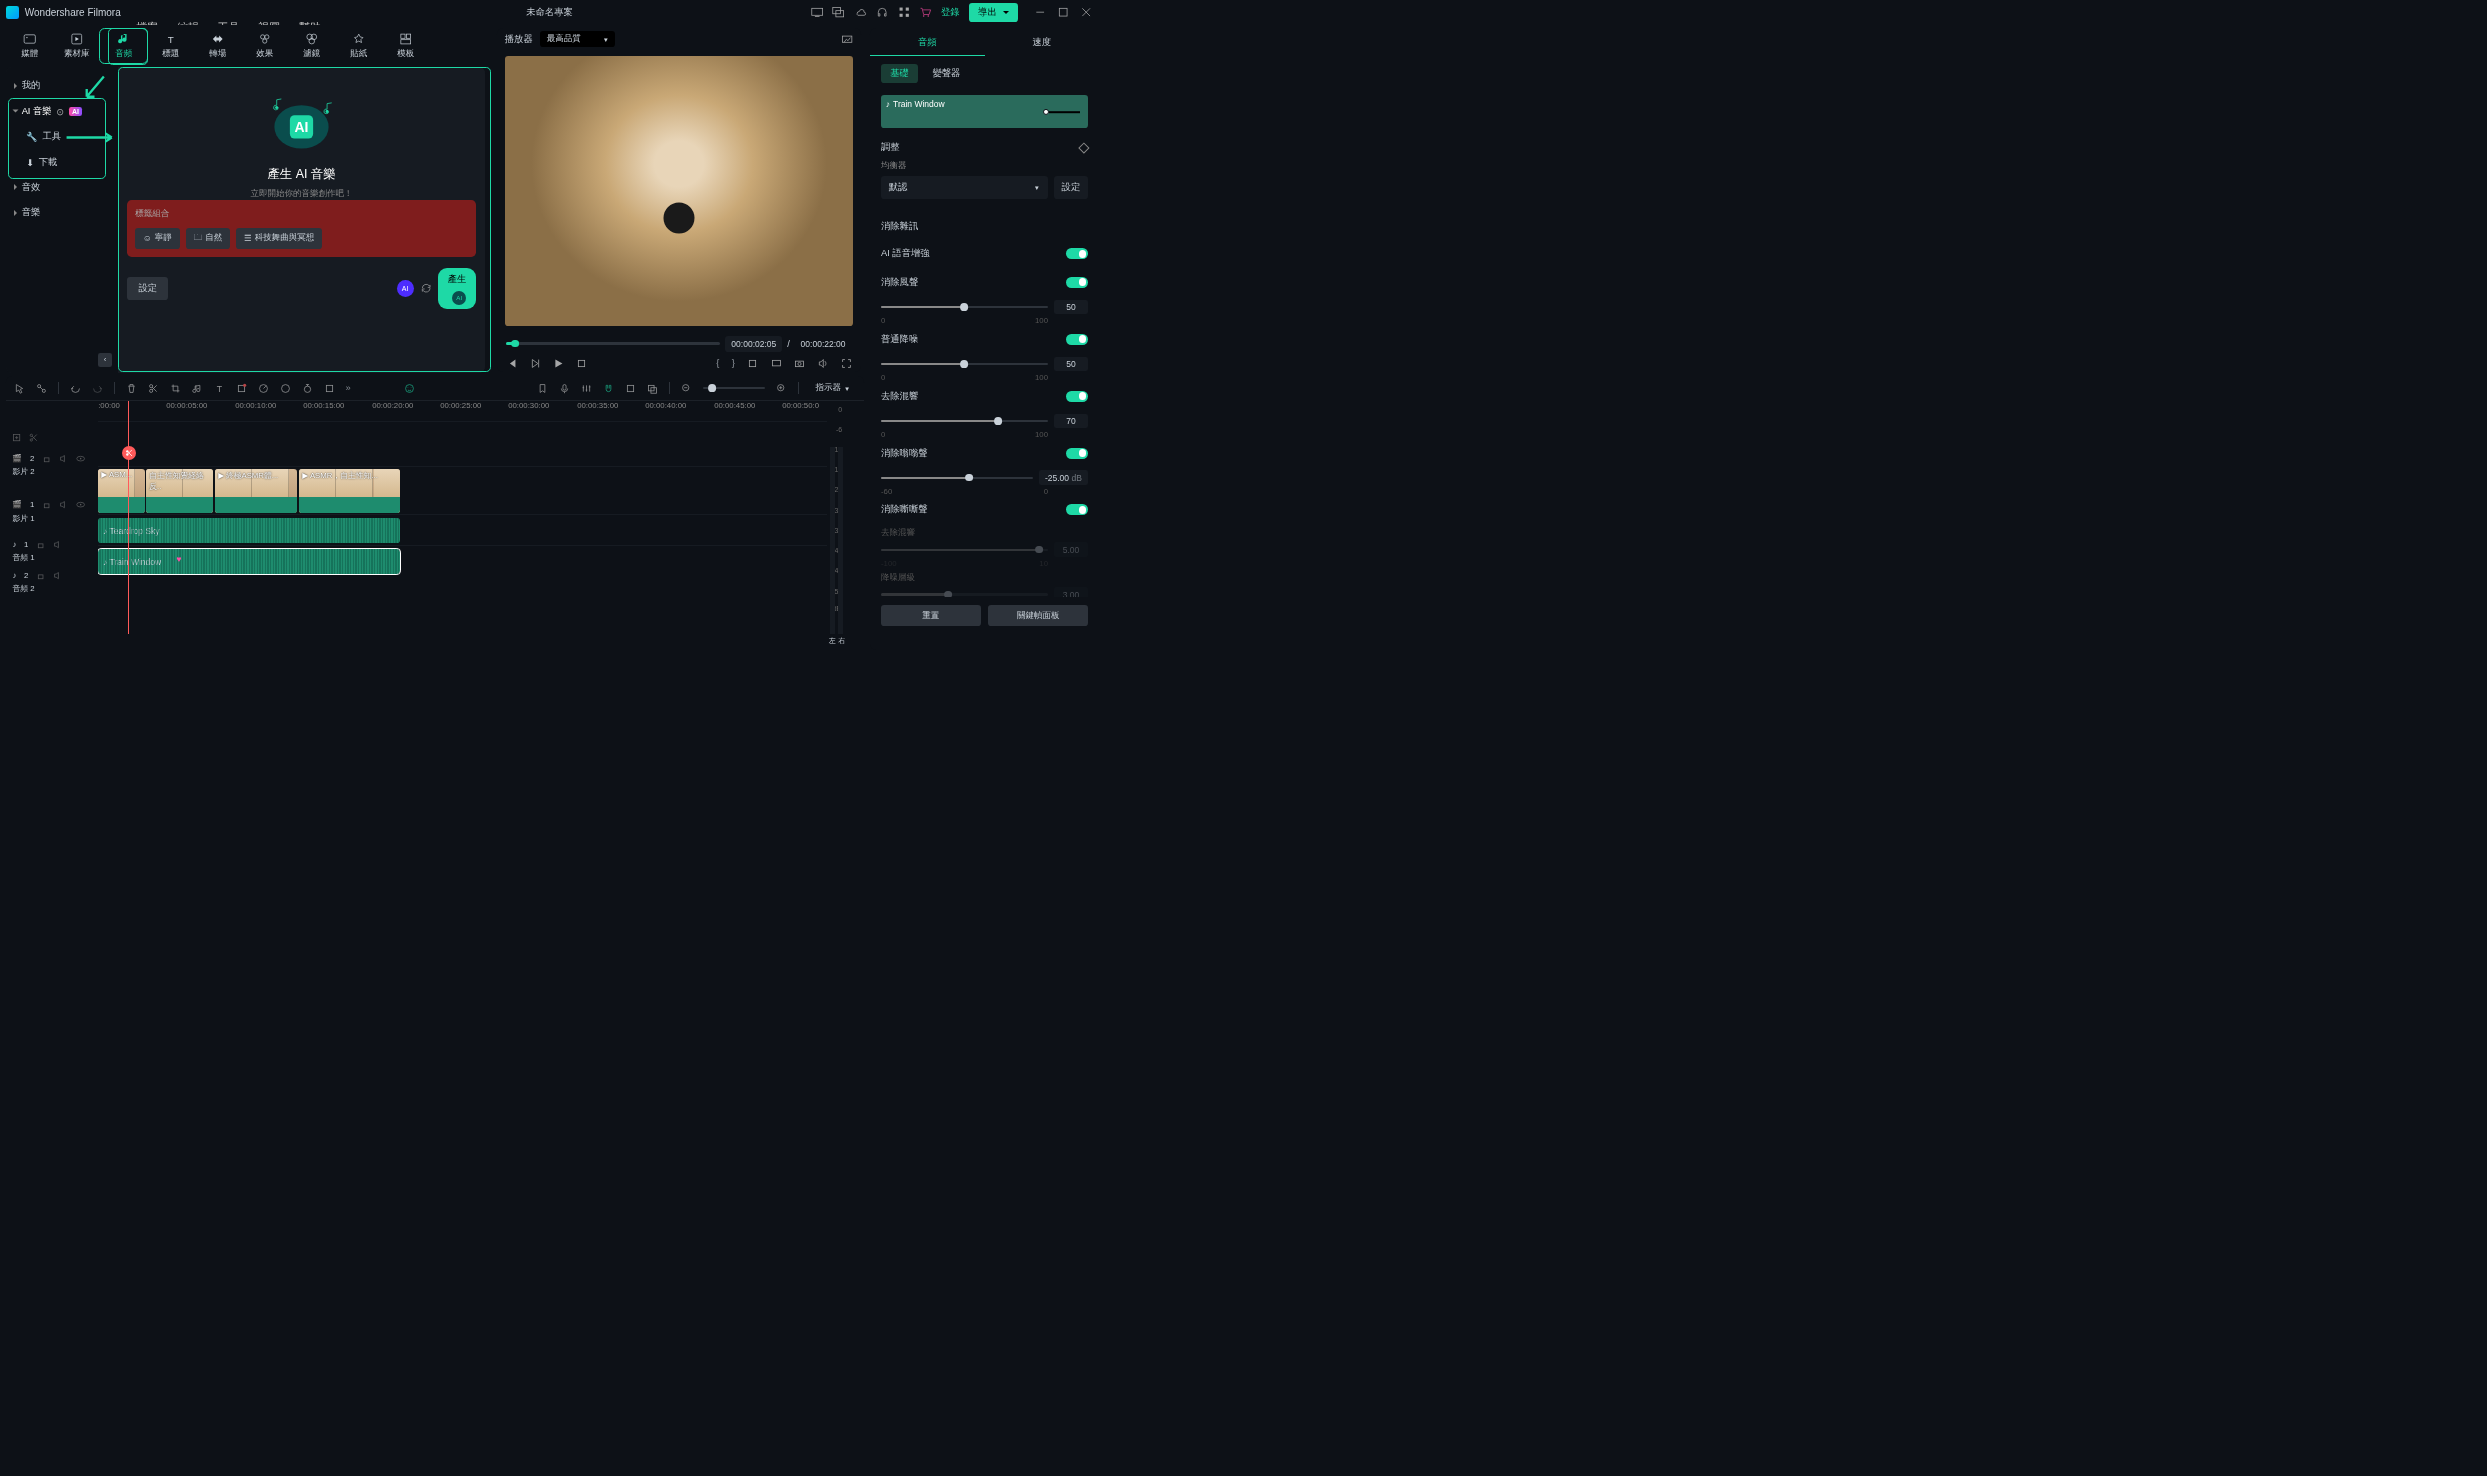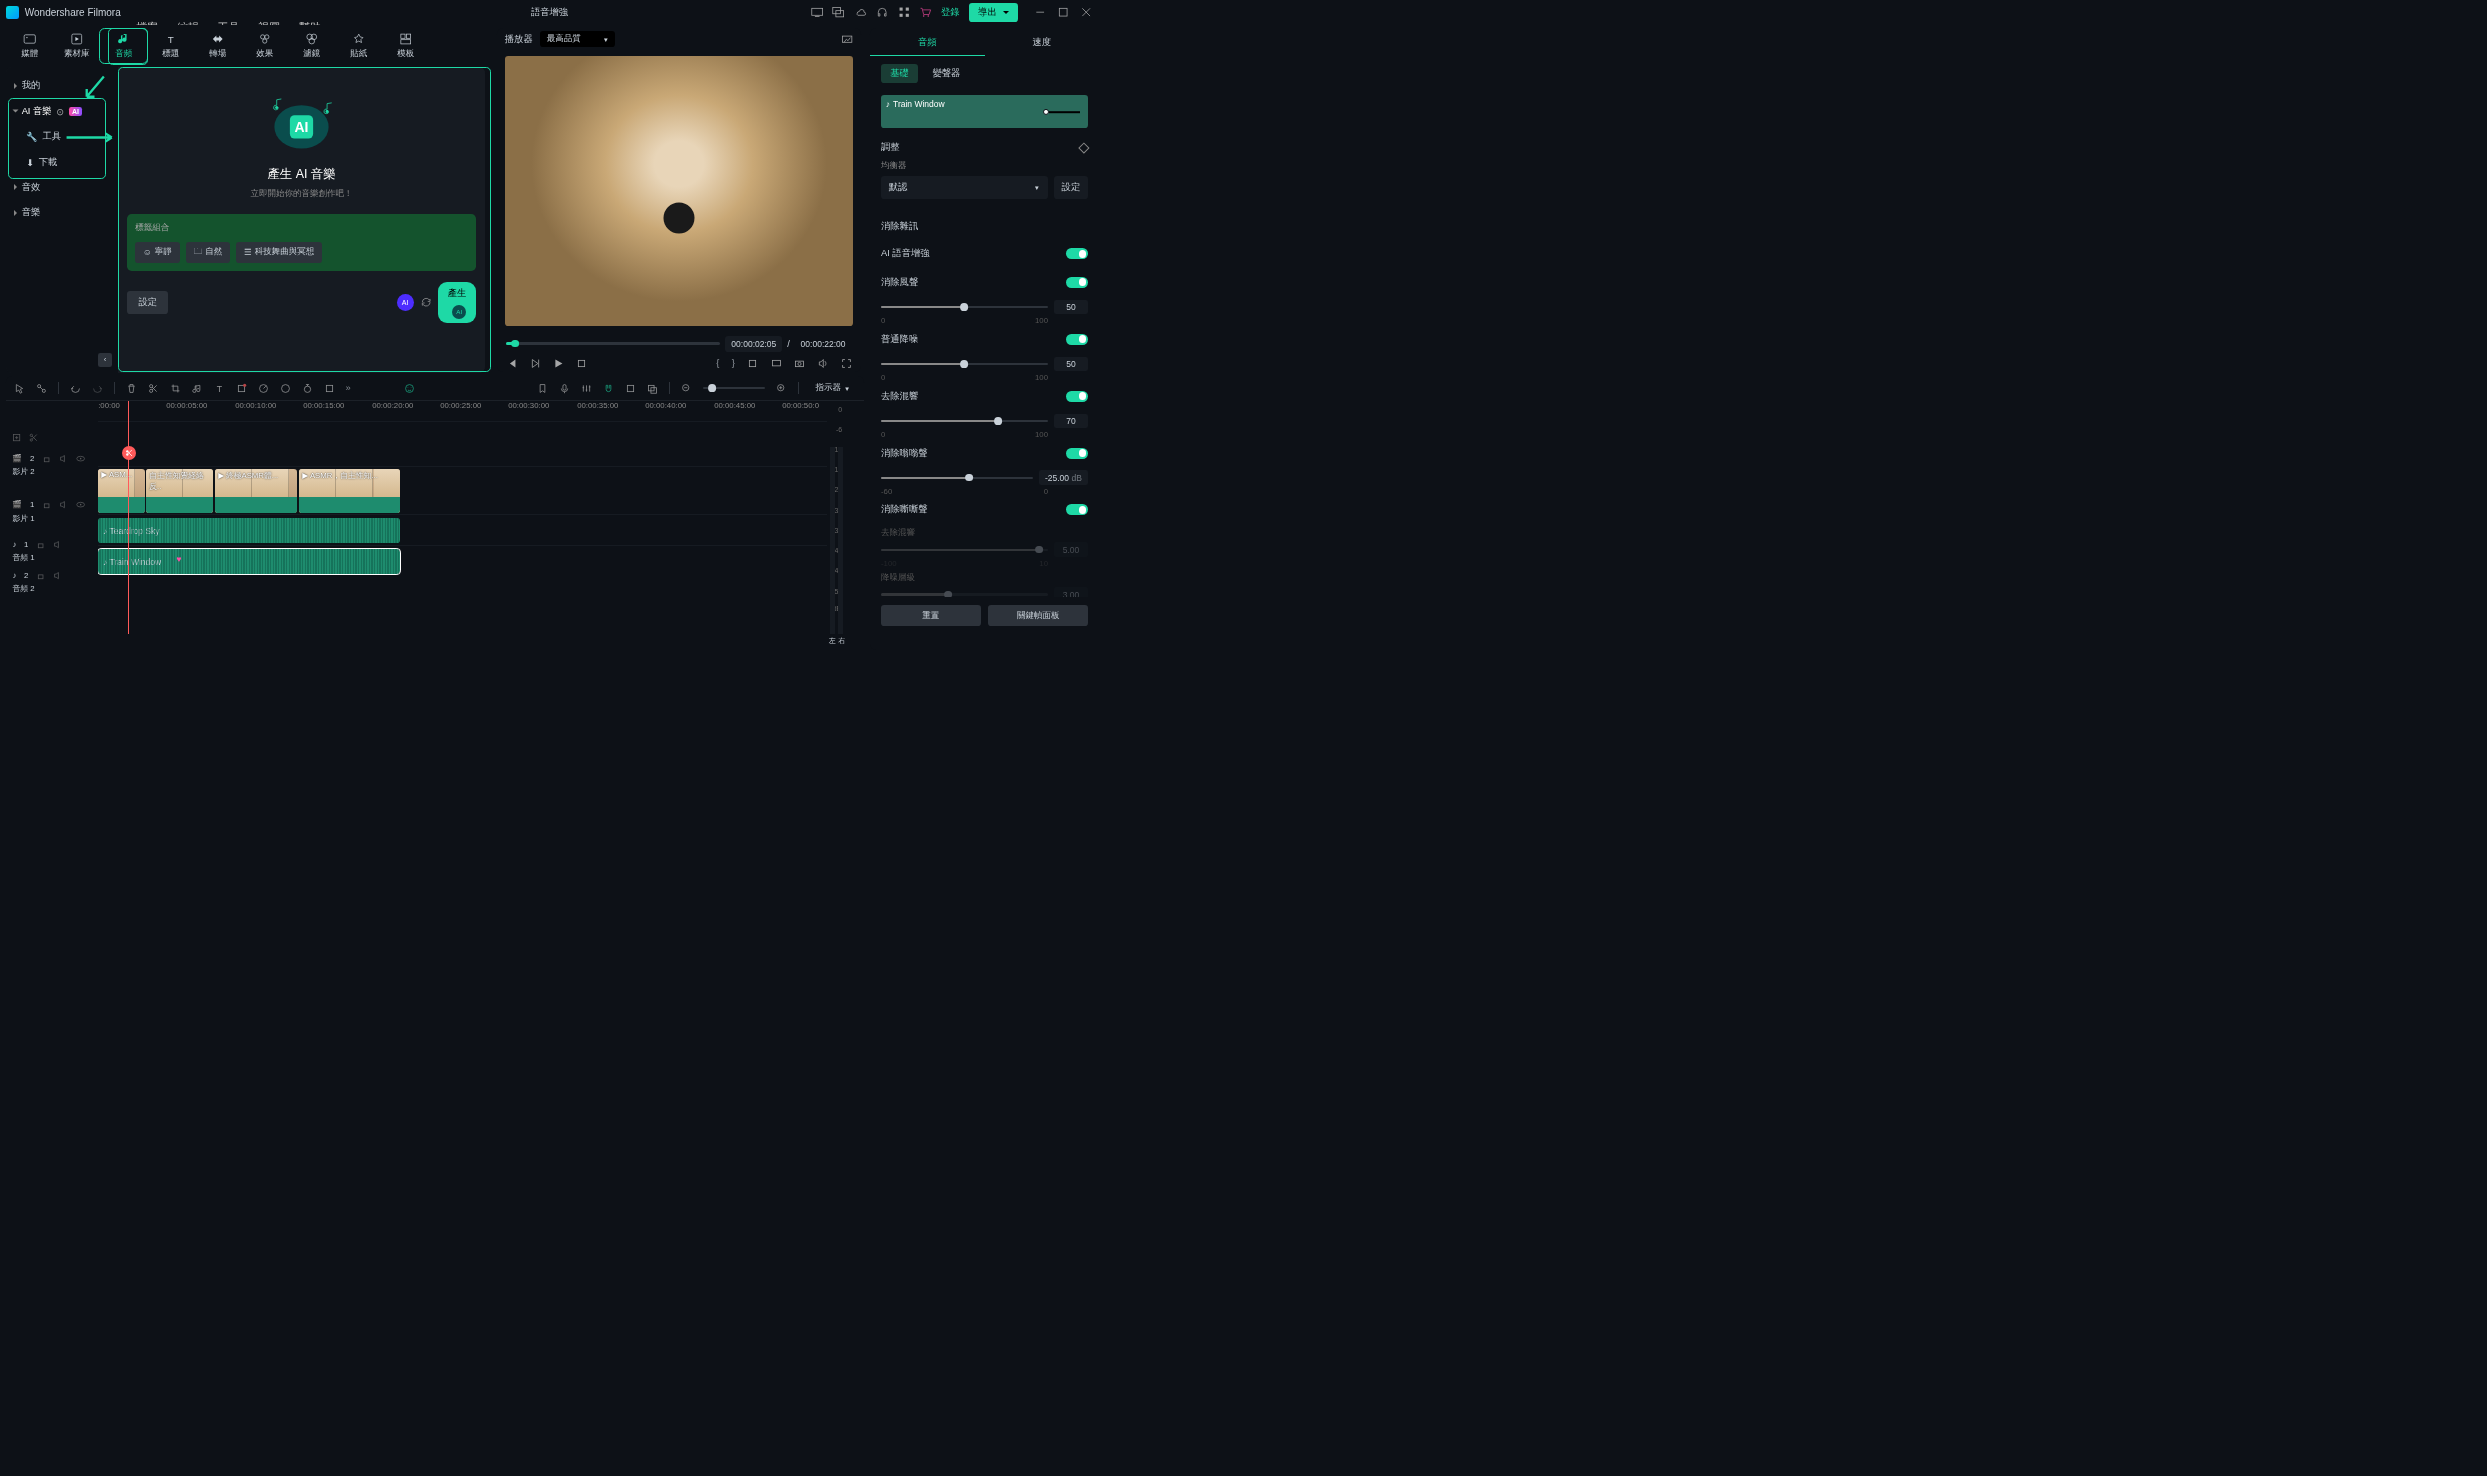--- a/index.html
+++ b/index.html
@@ -31,21 +31,21 @@
 .tri { width: 0; height: 0; border-top: 3.1px solid transparent; border-bottom: 3.1px solid transparent; border-left: 3.9px solid #888; }
 .tri.down { transform: rotate(90deg); }
 .side-sub { padding: 6.2px 7.8px 6.2px 20px; display: flex; align-items: center; gap: 4.7px; font-size: 9.3px; cursor: pointer; }
 .ai-badge { background: linear-gradient(90deg, #ff4da6, #8c4dff); color: #fff; font-size: 7px; padding: 0.8px 3.1px; border-radius: 2.3px; font-weight: bold; }
 .highlight-box { border: 1.6px solid #1ed9a6; border-radius: 4.7px; position: absolute; }
 .arrow-svg { position: absolute; pointer-events: none; }
 .content-panel { flex: 1; background: #161b22; padding: 9.3px; display: flex; flex-direction: column; align-items: center; position: relative; border-radius: 4.7px; }
 .ai-hero { margin-top: 15.5px; width: 93px; height: 62px; position: relative; }
 .ai-title { font-size: 12.4px; color: #fff; margin-top: 12.4px; font-weight: 500; }
 .ai-sub { font-size: 8.5px; color: #888; margin-top: 4.7px; }
-.tag-group { width: 100%; background: #14532d; border-radius: 4.7px; padding: 7.8px; margin-top: 14px; }
+.tag-group { width: 100%; background: #7f1d1d; border-radius: 4.7px; padding: 7.8px; }
 .tag-group-label { font-size: 8.5px; color: #aaa; margin-bottom: 7.8px; }
 .tags { display: flex; gap: 6.2px; }
 .tag { background: #2d333b; border-radius: 3.1px; padding: 3.9px 7.8px; font-size: 8.5px; display: flex; align-items: center; gap: 3.1px; }
 .bot-row { width: 100%; display: flex; align-items: center; margin-top: 11px; gap: 6.2px; }
 .settings-btn { background: #2d333b; padding: 4.7px 11px; border-radius: 3.1px; cursor: pointer; }
 .ai-circle { width: 17px; height: 17px; border-radius: 50%; background: #4d2dff; display: flex; align-items: center; justify-content: center; font-size: 7px; color: #fff; }
 .refresh-icon { width: 12.4px; height: 12.4px; opacity: 0.7; }
 .generate-btn { background: #1ed9a6; color: #000; padding: 4.7px 9.3px; border-radius: 9px; display: flex; align-items: flex-end; gap: 4.7px; flex-direction: column; }
 .collapse-btn { position: absolute; left: 98px; bottom: 6.2px; width: 14px; height: 14px; background: #2d333b; border-radius: 2.3px; display: flex; align-items: center; justify-content: center; }
 .preview-col { position: absolute; left: 497px; top: 28px; width: 364px; height: 344px; background: #0d1117; border-radius: 6.2px; display: flex; flex-direction: column; }
@@ -128,21 +128,21 @@
 <div class="titlebar">
   <div class="logo"></div>
   <span class="app-name">Wondershare Filmora</span>
   <div class="menu-bar">
     <span class="menu-item">檔案</span>
     <span class="menu-item">編輯</span>
     <span class="menu-item">工具</span>
     <span class="menu-item">視圖</span>
     <span class="menu-item">幫助</span>
   </div>
-  <span class="project-name">語音增強</span>
+  <span class="project-name">未命名專案</span>
   <div class="titlebar-right">
     <svg class="titlebar-icon" viewBox="0 0 16 16">
         <rect x="1" y="3" width="14" height="9" stroke="#ccc" fill="none"></rect>
         <rect x="5" y="13" width="6" height="1" fill="#ccc"></rect>
       </svg>
     <svg class="titlebar-icon" viewBox="0 0 16 16">
         <rect x="1" y="2" width="10" height="8" stroke="#ccc" fill="none"></rect>
         <rect x="5" y="6" width="10" height="8" stroke="#ccc" fill="none"></rect>
       </svg>
     <svg class="titlebar-icon" viewBox="0 0 16 16">

